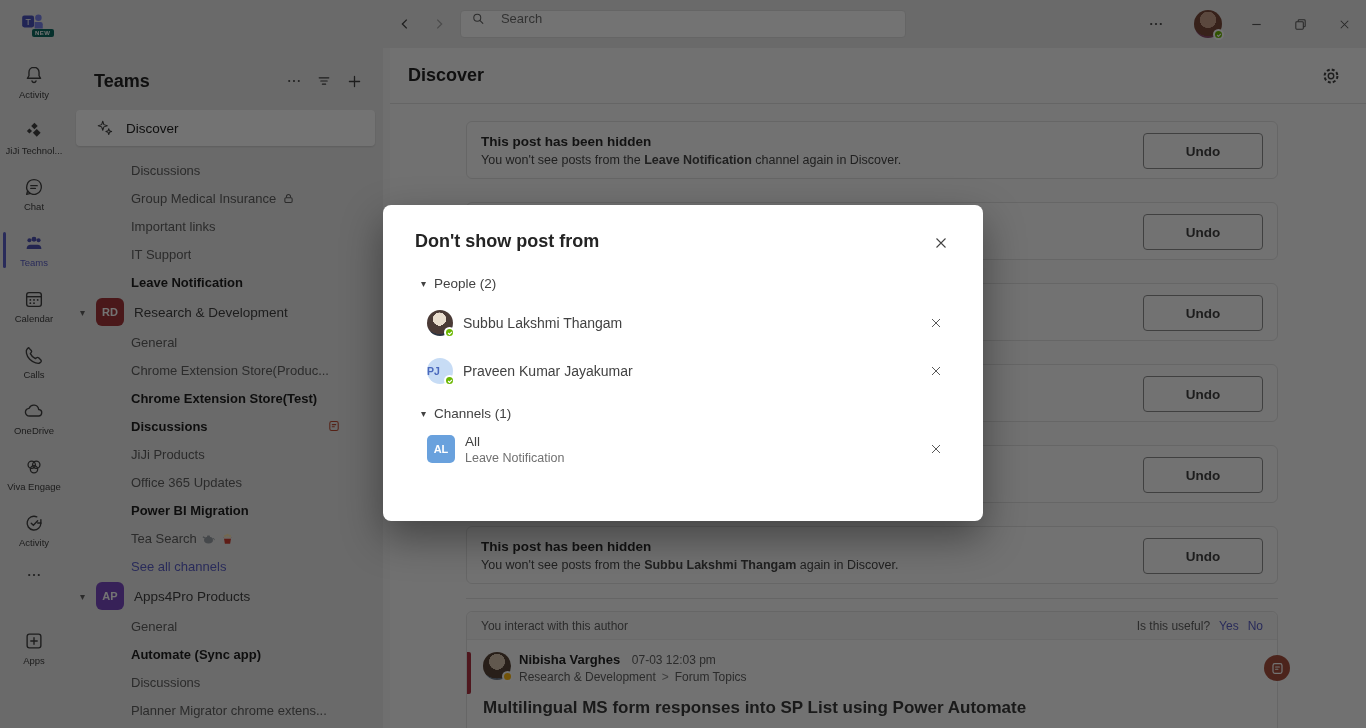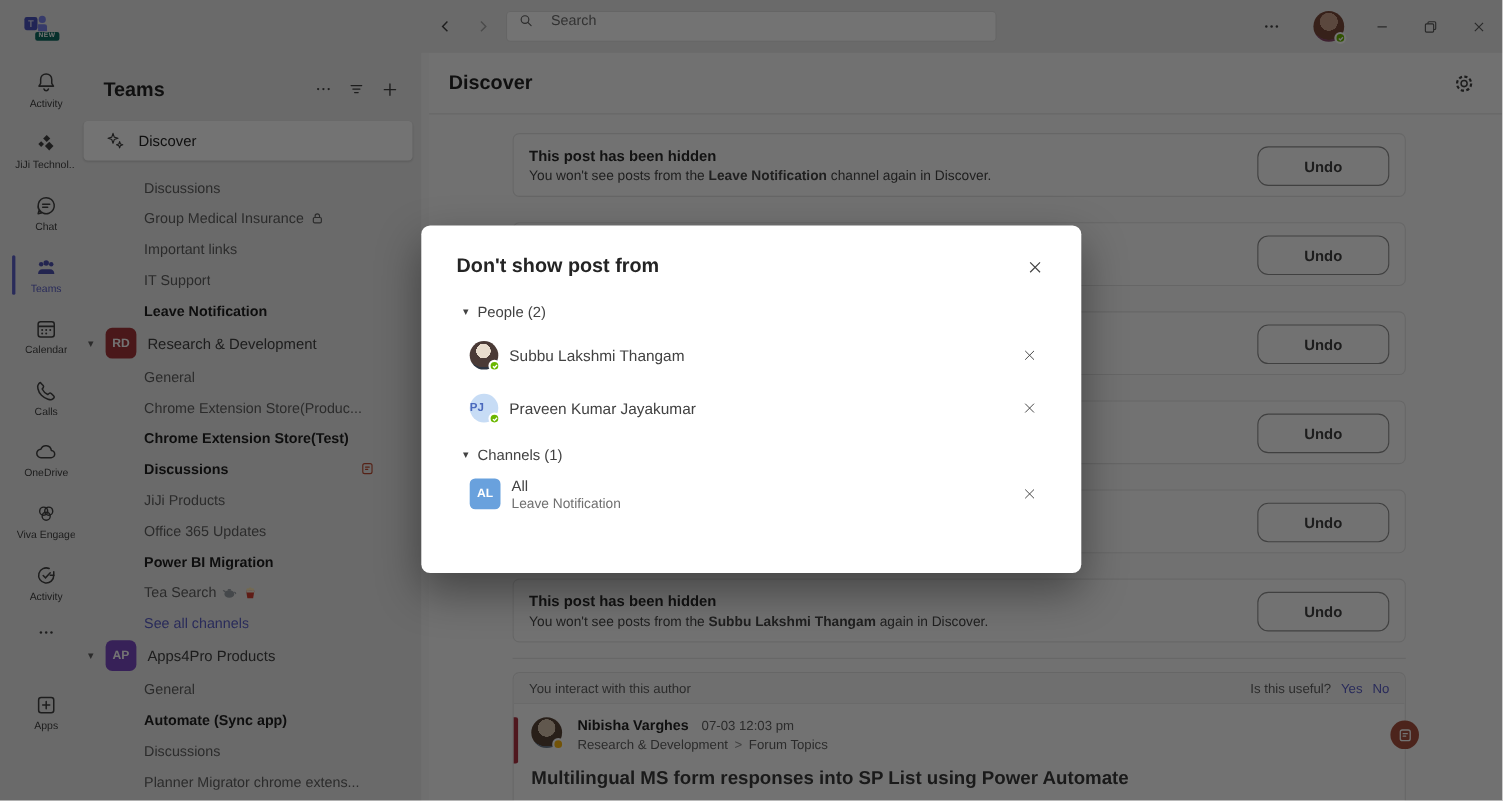--- a/index.html
+++ b/index.html
@@ -27,21 +27,21 @@
     background:radial-gradient(circle at 50% 35%, #caa08a 0 35%, #7a4a3a 36% 70%, #8a4a6a 71%); }
   .winbtn { width:44px; height:48px; display:flex; align-items:center; justify-content:center; color:#5a5a5a; }
 
   
   .badge-ok { position:absolute; right:-2px; bottom:-2px; width:11px; height:11px; border-radius:50%;
     background:#6bb700; border:2px solid #fff; display:flex; align-items:center; justify-content:center; }
   .badge-away { position:absolute; right:-2px; bottom:-2px; width:11px; height:11px; border-radius:50%;
     background:#fdb913; border:2px solid #fff; }
 
   
-  .rail { position:absolute; top:48px; left:8px; width:68px; height:680px; background:#ebebeb;
+  .rail { position:absolute; top:48px; left:0; width:68px; height:680px; background:#ebebeb;
     display:flex; flex-direction:column; align-items:stretch; padding-top:6px; }
   .rail-item { position:relative; height:56px; display:flex; flex-direction:column; align-items:center;
     justify-content:center; gap:3px; color:#424242; }
   .rail-item .ri { width:22px; height:22px; }
   .rail-label { font-size:9.5px; color:#424242; max-width:64px; overflow:hidden;
     text-overflow:ellipsis; white-space:nowrap; }
   .rail-item.sel { color:#4f52b2; }
   .rail-item.sel .rail-label { color:#5b5fc7; }
   .rail-item.sel::before { content:""; position:absolute; left:3px; top:10px; bottom:10px;
     width:3px; border-radius:2px; background:#5b5fc7; }
@@ -79,34 +79,34 @@
     border-bottom:1px solid #e1e1e1; }
   .main-title { font-size:18px; font-weight:700; color:#242424; flex:1; }
   .gear { width:22px; height:22px; color:#424242; }
   .feed { width:812px; margin-left:76px; padding-top:17px; }
   .card { position:relative; width:812px; height:58px; background:#fdfdfd; border:1px solid #e3e3e3;
     border-radius:6px; margin-bottom:23px; }
   .card .ct { position:absolute; left:14px; top:12px; font-size:13.5px; font-weight:700; color:#2b2b2b; }
   .card .cb { position:absolute; left:14px; top:31px; font-size:12.5px; color:#484848; }
   .card .cb b { font-weight:700; }
   .undo { position:absolute; right:14px; top:11px; height:36px; min-width:120px; background:#fdfdfd;
-    border:1px solid #8f8f8f; border-radius:10px; font-size:13.5px; font-weight:600; color:#424242;
+    border:1px solid #8f8f8f; border-radius:4px; font-size:13.5px; font-weight:600; color:#424242;
     font-family:"Liberation Sans", sans-serif; padding:0 30px; }
   .feed-divider { width:812px; height:1px; background:#e1e1e1; margin:-9px 0 12px 0; }
 
   .postcard { position:relative; width:812px; background:#fdfdfd; border:1px solid #e3e3e3;
     border-radius:6px; overflow:visible; }
   .post-strip { height:28px; background:#f6f6f6; border-bottom:1px solid #ececec;
     border-radius:6px 6px 0 0; display:flex; align-items:center; padding:0 14px; font-size:12px; color:#616161; }
   .post-strip .spacer { flex:1; }
   .useful-link { color:#5b5fc7; margin-left:9px; font-size:12px; }
   .post-body { position:relative; padding:12px 14px 14px 16px; }
   .post-accent { position:absolute; left:0; top:12px; width:4px; height:42px; background:#b03344;
     border-radius:0 2px 2px 0; }
-  .post-author { display:flex; gap:14px; }
+  .post-author { display:flex; gap:8px; }
   .post-avatar { position:relative; width:28px; height:28px; border-radius:50%; flex:none;
     background:radial-gradient(circle at 50% 35%, #d8c3ae 0 34%, #5a4638 35% 72%, #6d7b8c 73%); }
   .pa-line1 { font-size:13px; color:#242424; }
   .pa-name { font-weight:700; }
   .pa-time { color:#616161; font-size:12px; margin-left:8px; }
   .pa-line2 { font-size:12px; color:#616161; margin-top:3px; }
   .pa-sep { margin:0 6px; color:#8a8a8a; }
   .post-title { margin:14px 0 4px 0; font-size:17px; font-weight:700; color:#3b3b3b; }
   .post-type-badge { position:absolute; right:-13px; top:15px; width:26px; height:26px; border-radius:50%;
     background:#a8513f; color:#fff; display:flex; align-items:center; justify-content:center;

